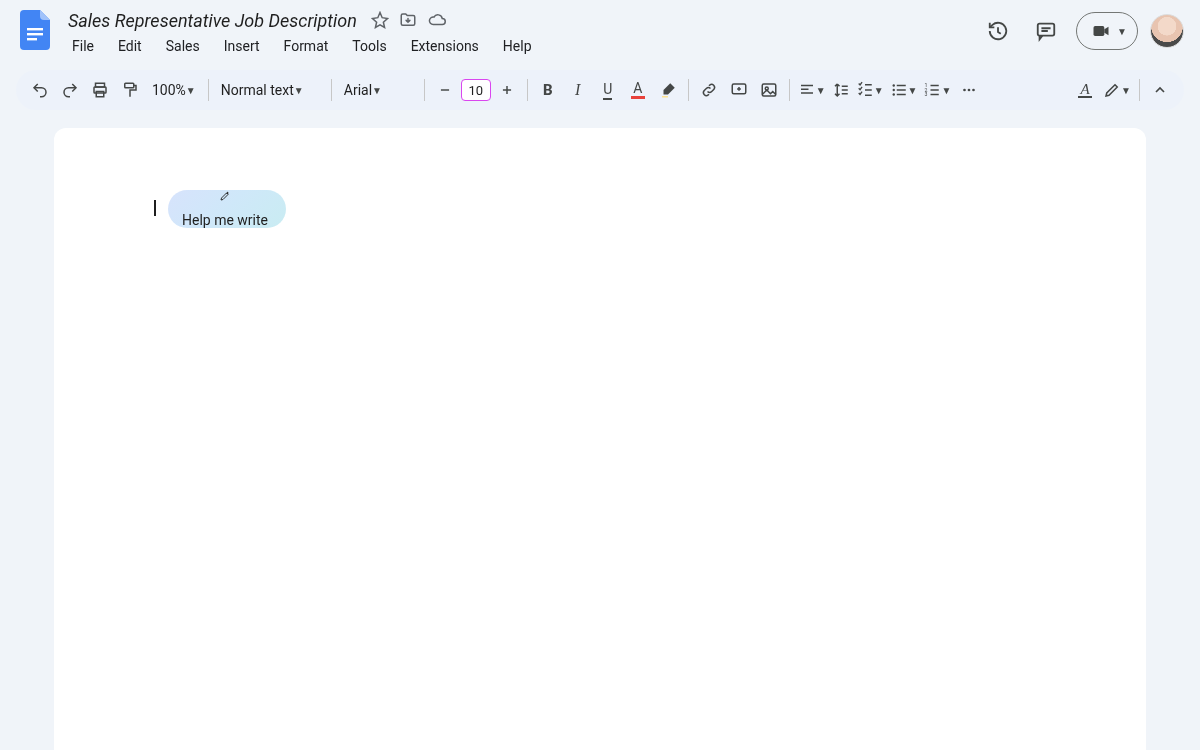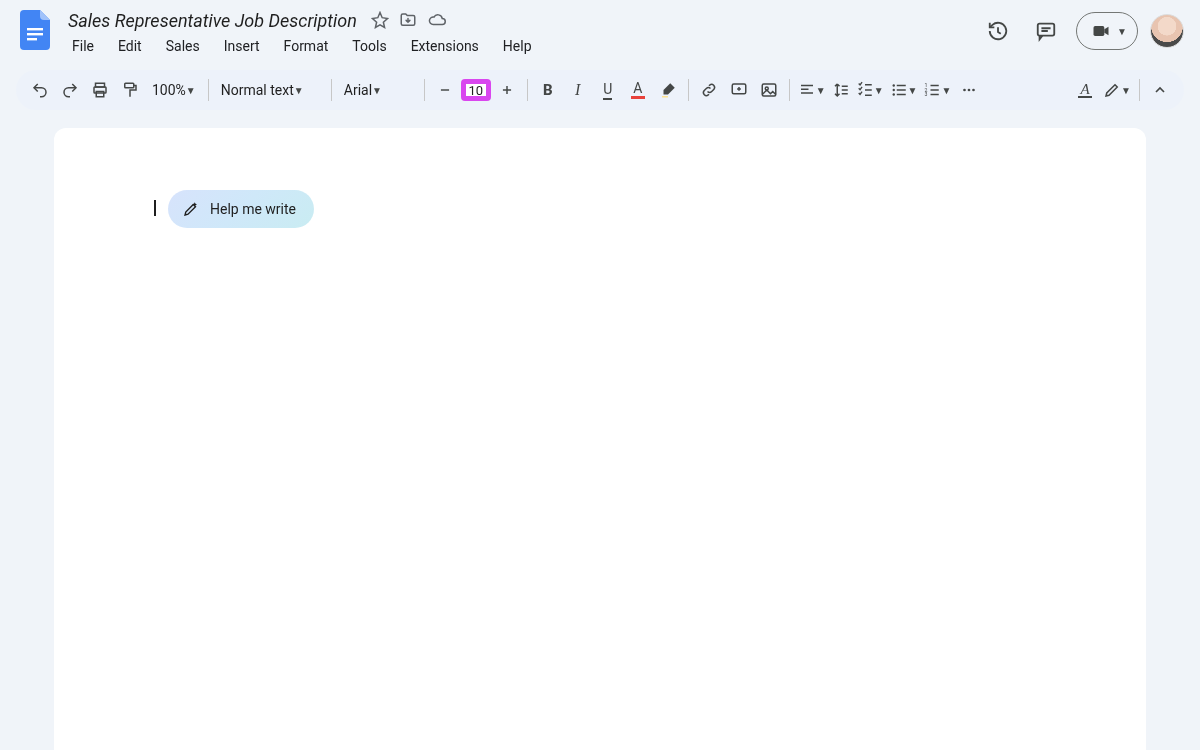--- a/index.html
+++ b/index.html
@@ -53,21 +53,21 @@
   }
   .tbtn{
     min-width:28px; height:28px; padding:0 4px;
     display:flex; align-items:center; justify-content:center;
     color:#444746; border-radius:4px; cursor:pointer;
   }
   .tsep{ width:1px; height:22px; background:#c7c7c7; margin:0 4px;}
   .tdrop{ display:flex; align-items:center; gap:0; padding:0 6px; height:28px; cursor:pointer; border-radius:4px; color:#444746;text-align:right;}
   .tdrop .label{ color:#1f1f1f;}
   .fontsize-box{
-    width:30px; height:22px; border:5px solid #d946ef; border-radius:4px;
+    width:30px; height:22px; border:1px solid #d946ef; border-radius:4px;
     display:flex; align-items:center; justify-content:center; font-size:13px; color:#1f1f1f;
     background:#fff;
   }
   .spacer{ flex:1;}
   .canvas-area{
     padding: 18px 0 0 0;
     display:flex; justify-content:center;
   }
   .page{
     width:1092px; min-height:640px; background:#fff;
@@ -78,21 +78,21 @@
   .cursor{
     position:absolute; left:100px; top:72px;
     width:2px; height:16px; background:#1f1f1f;
   }
   .help-write{
     position:absolute; left:114px; top:62px;
     display:flex; align-items:center; gap:10px;
     height:38px; padding:0 18px 0 14px;
     border-radius:20px;
     background: linear-gradient(135deg, #d7e3fc 0%, #cfe8f9 50%, #c9ecf2 100%);
-    color:#1f1f1f; font-size:14px; cursor:pointer;
+    color:#1f1f1f; font-size:14px; cursor:pointer;flex-direction:column;
   }
   .caret{ font-size:10px;}
   svg{ display:block;}
   .txt-underline{ border-bottom:2px solid #444746; padding-bottom:1px;}
   .color-bar{ width:14px; height:3px; background:#000; margin-top:1px;}
 </style>
 </head>
 <body>
 
 <div class="topbar">

